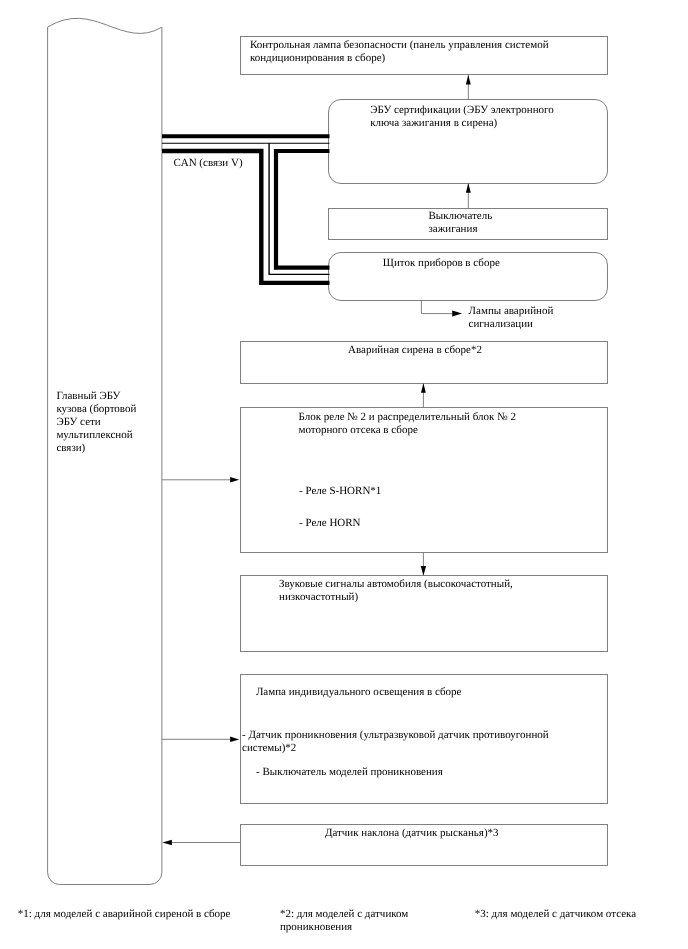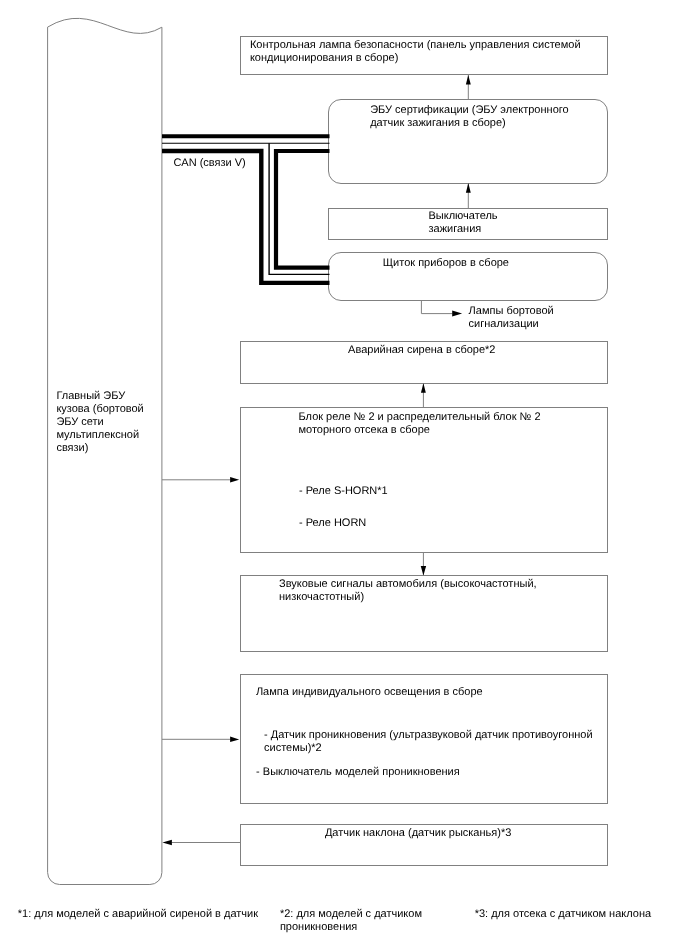--- a/index.html
+++ b/index.html
@@ -4,21 +4,21 @@
 <title>CAN bus block diagram</title>
 <style>
   html,body{margin:0;padding:0;background:#ffffff;}
   body{width:688px;height:949px;position:relative;overflow:hidden;
        font-family:"Liberation Sans","DejaVu Sans",sans-serif;
        font-size:11px;line-height:13px;color:#000000;
        -webkit-font-smoothing:antialiased;text-rendering:geometricPrecision;}
   .node{position:absolute;box-sizing:border-box;background:#ffffff;
         border:1px solid #808080;}
   .node.round{border-radius:13px;}
-  .lbl{position:absolute;white-space:pre;line-height:13px;transform:translateZ(0);}
+  .lbl{position:absolute;white-space:pre;line-height:13px;transform:translateZ(0);font-family:Liberation Serif, serif;}
   #wires{position:absolute;left:0;top:0;width:688px;height:949px;}
 </style>
 </head>
 <body>
 
 <div class="node" style="left:240px;top:36.2px;width:367.6px;height:38.8px"></div>
 <div class="node round" style="left:328.2px;top:98.9px;width:280.3px;height:85.1px"></div>
 <div class="node" style="left:328.2px;top:208.3px;width:280.3px;height:31.8px"></div>
 <div class="node round" style="left:328.2px;top:252.4px;width:280.3px;height:48.3px"></div>
 <div class="node" style="left:240px;top:341.4px;width:367.6px;height:42.3px"></div>
@@ -76,43 +76,43 @@
 ЭБУ сети
 мультиплексной
 связи)</div>
 
 <div class="lbl" style="left:173.4px;top:157.2px">CAN (связи V)</div>
 
 <div class="lbl" style="left:249.9px;top:39.0px">Контрольная лампа безопасности (панель управления системой
 кондиционирования в сборе)</div>
 
 <div class="lbl" style="left:370.2px;top:103.5px">ЭБУ сертификации (ЭБУ электронного
-датчик зажигания в сборе)</div>
+ключа зажигания в сирена)</div>
 
 <div class="lbl" style="left:428.5px;top:209.7px">Выключатель
 зажигания</div>
 
 <div class="lbl" style="left:382.8px;top:256.5px">Щиток приборов в сборе</div>
 
-<div class="lbl" style="left:468.6px;top:304.8px">Лампы бортовой
+<div class="lbl" style="left:468.6px;top:304.8px">Лампы аварийной
 сигнализации</div>
 
 <div class="lbl" style="left:348.1px;top:344.4px">Аварийная сирена в сборе*2</div>
 
 <div class="lbl" style="left:298.5px;top:410.8px">Блок реле № 2 и распределительный блок № 2
 моторного отсека в сборе</div>
 <div class="lbl" style="left:299px;top:485.0px">- Реле S-HORN*1</div>
 <div class="lbl" style="left:299px;top:516.5px">- Реле HORN</div>
 
 <div class="lbl" style="left:279px;top:577.7px">Звуковые сигналы автомобиля (высокочастотный,
 низкочастотный)</div>
 
 <div class="lbl" style="left:255.9px;top:685.8px">Лампа индивидуального освещения в сборе</div>
-<div class="lbl" style="left:264px;top:729.2px">- Датчик проникновения (ультразвуковой датчик противоугонной
+<div class="lbl" style="left:242px;top:729.2px">- Датчик проникновения (ультразвуковой датчик противоугонной
 системы)*2</div>
 <div class="lbl" style="left:256.1px;top:765.8px">- Выключатель моделей проникновения</div>
 
 <div class="lbl" style="left:324.9px;top:826.8px">Датчик наклона (датчик рысканья)*3</div>
 
-<div class="lbl" style="left:17.8px;top:907.9px">*1: для моделей с аварийной сиреной в датчик</div>
+<div class="lbl" style="left:17.8px;top:907.9px">*1: для моделей с аварийной сиреной в сборе</div>
 <div class="lbl" style="left:279.9px;top:907.9px">*2: для моделей с датчиком
 проникновения</div>
-<div class="lbl" style="left:474.7px;top:907.9px">*3: для отсека с датчиком наклона</div>
+<div class="lbl" style="left:474.7px;top:907.9px">*3: для моделей с датчиком отсека</div>
 
 </body></html>

